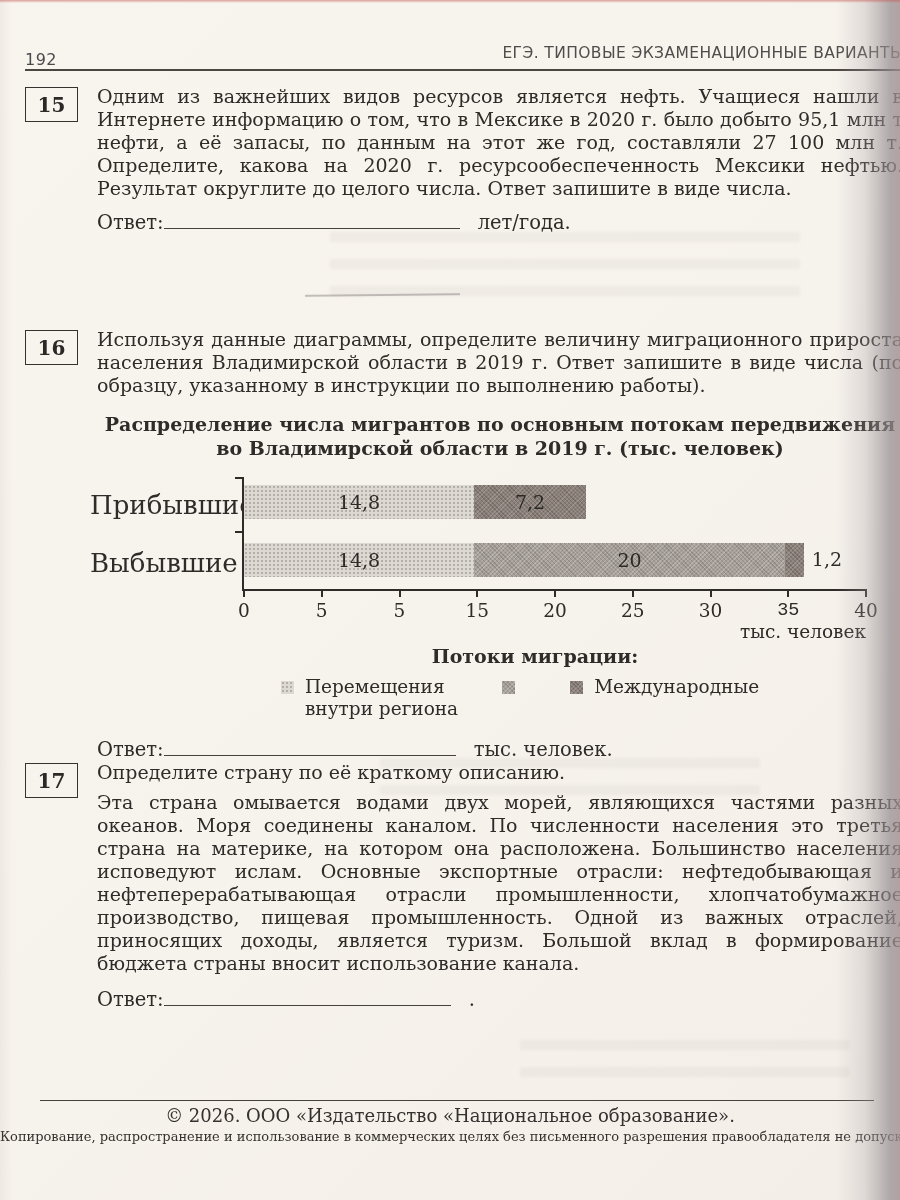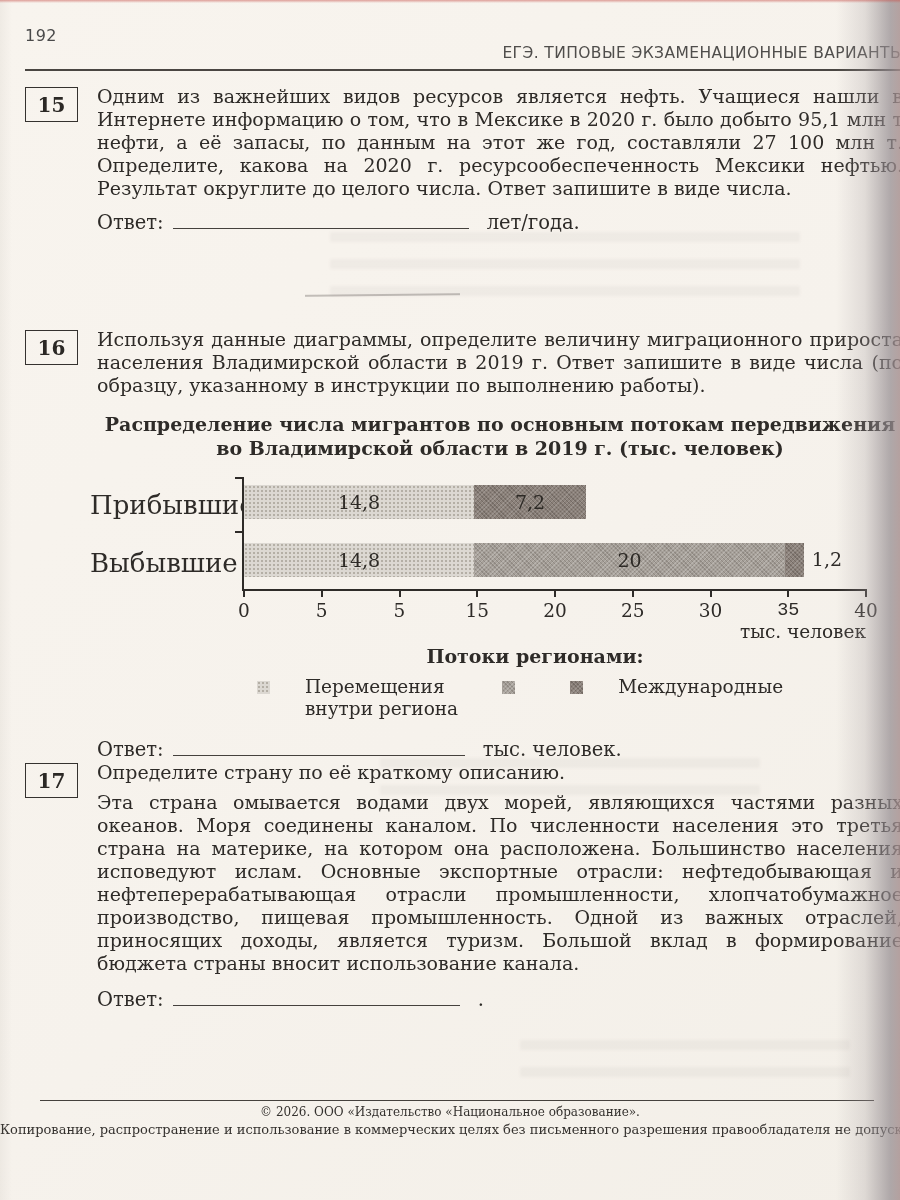--- a/index.html
+++ b/index.html
@@ -17,39 +17,39 @@
     background:linear-gradient(to right,rgba(168,160,162,0) 0%,rgba(168,160,162,0.28) 45%,rgba(148,140,144,0.72) 85%,rgba(166,143,143,0.82) 100%);}
   .left-shade{position:absolute;top:0;left:0;width:12px;height:100%;z-index:54;pointer-events:none;
     background:linear-gradient(to right,rgba(120,110,100,0.07),rgba(120,110,100,0));}
   .smudge{position:absolute;z-index:1;pointer-events:none;}
   .smudge.ghost-text{background:repeating-linear-gradient(to bottom,rgba(110,100,95,0.16) 0 10px,rgba(110,100,95,0) 10px 27px);filter:blur(1.5px);opacity:0.35;}
   .smudge.pencil{background:rgba(95,90,85,0.35);filter:blur(0.5px);transform:rotate(-0.6deg);}
 
   
   .hdr{position:relative;height:72px;}
   .hdr-rule{position:absolute;left:25px;right:0;top:69px;border-top:2px solid #4a4642;}
-  .page-num{position:absolute;left:25px;top:26px;font-family:"DejaVu Sans","Liberation Sans",sans-serif;
+  .page-num{position:absolute;left:25px;top:50px;font-family:"DejaVu Sans","Liberation Sans",sans-serif;
     font-size:16px;color:#4a4a4a;letter-spacing:0.5px;}
   .hdr-title{position:absolute;right:-4px;top:44px;font-family:"DejaVu Sans","Liberation Sans",sans-serif;
     font-size:15.5px;color:#4f4d4b;letter-spacing:0.4px;white-space:nowrap;}
 
   
   .q{position:relative;padding-left:97px;padding-right:0;}
   .q-num{position:absolute;left:25px;top:2px;width:51px;height:33px;border:1.6px solid #35322f;
     display:flex;align-items:center;justify-content:center;
     font-size:20px;font-weight:bold;color:#2b2825;background:transparent;}
   .q-text{width:806px;font-size:19px;line-height:23px;text-align:justify;}
   .q15{margin-top:13px;}
   .q16{margin-top:94px;}
   .q17{}
   .q-intro{width:806px;font-size:19px;line-height:23px;margin-bottom:7px;}
 
   
   .answer-row{margin-left:97px;font-size:19.5px;display:flex;align-items:baseline;}
-  .answer-row .lbl{margin-right:9px;}
+  .answer-row .lbl{}
   .blank{display:inline-block;border-bottom:1.6px solid #45413d;height:15px;}
   .blank.w15{width:296px;}
   .blank.w16{width:292px;}
   .blank.w17{width:287px;}
   .suffix{margin-left:18px;}
   .ans15{margin-top:11px;}
   .ans16{margin-top:18px;}
   .ans17{margin-top:13px;}
 
   
@@ -74,28 +74,28 @@
   .seg-label-out{position:absolute;font-size:19px;}
   .x-tick{position:absolute;top:100%;width:2px;height:8px;background:#2e2b28;}
   .x-tick-label{position:absolute;top:calc(100% + 11px);width:46px;text-align:center;font-size:18.5px;}
   .y-tick{position:absolute;left:-9px;width:8px;height:2px;background:#2e2b28;}
   .axis-unit{position:absolute;left:242px;width:624px;top:208px;text-align:right;font-size:18.5px;}
 
   
   .legend{position:relative;margin-top:2px;}
   .legend-title{margin-left:170px;width:730px;text-align:center;font-weight:bold;font-size:19px;}
   .legend-row{margin-left:140px;width:760px;display:flex;justify-content:center;gap:44px;margin-top:9px;}
-  .legend-item{display:flex;align-items:flex-start;gap:24px;}
+  .legend-item{display:flex;align-items:flex-start;}
   .legend-swatch{width:13px;height:13px;margin-top:5px;margin-right:11px;flex:0 0 auto;}
   .legend-label{font-size:18.5px;line-height:22px;white-space:pre-line;}
 
   
   .footer{position:absolute;top:1100px;left:0;width:900px;z-index:5;}
   .footer-rule{margin-left:40px;margin-right:26px;border-top:1.5px solid #45413d;}
-  .footer-line1{text-align:center;font-size:12px;margin-top:4px;color:#34312e;}
+  .footer-line1{text-align:center;font-size:18px;margin-top:4px;color:#34312e;}
   .footer-line2{text-align:center;font-size:13px;margin-top:3px;color:#34312e;white-space:nowrap;}
 </style>
 </head>
 <body>
 
 <div class="page">
 
   <div class="top-edge"></div>
   <div class="gutter"></div>
   <div class="left-shade"></div>
@@ -162,21 +162,21 @@
         <div class="x-tick-label" style="left: 521.25px; font-family: Liberation Mono, monospace;">35</div>
         <div class="x-tick" style="left: 621px;"></div>
         <div class="x-tick-label" style="left: 599px;">40</div>
         <div class="y-tick" style="top: 0px;"></div>
         <div class="y-tick" style="top: 54px;"></div>
       </div>
     <div class="axis-unit">тыс. человек</div>
   </div>
 
   <div class="legend">
-    <div class="legend-title">Потоки регионами:</div>
+    <div class="legend-title">Потоки миграции:</div>
     <div class="legend-row" id="legend-row">
         <div class="legend-item">
           <div class="legend-swatch tex-dots"></div>
           <div class="legend-label">Перемещения
 внутри региона</div>
         </div>
         <div class="legend-item">
           <div class="legend-swatch tex-hatch"></div>
         </div>
         <div class="legend-item">

